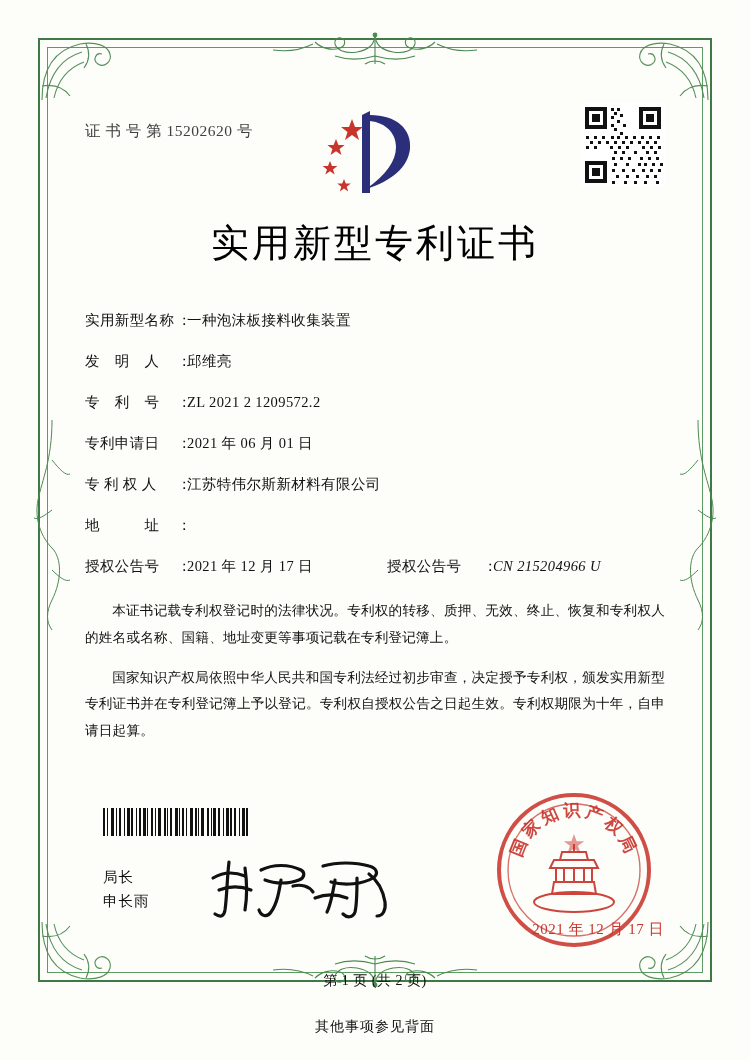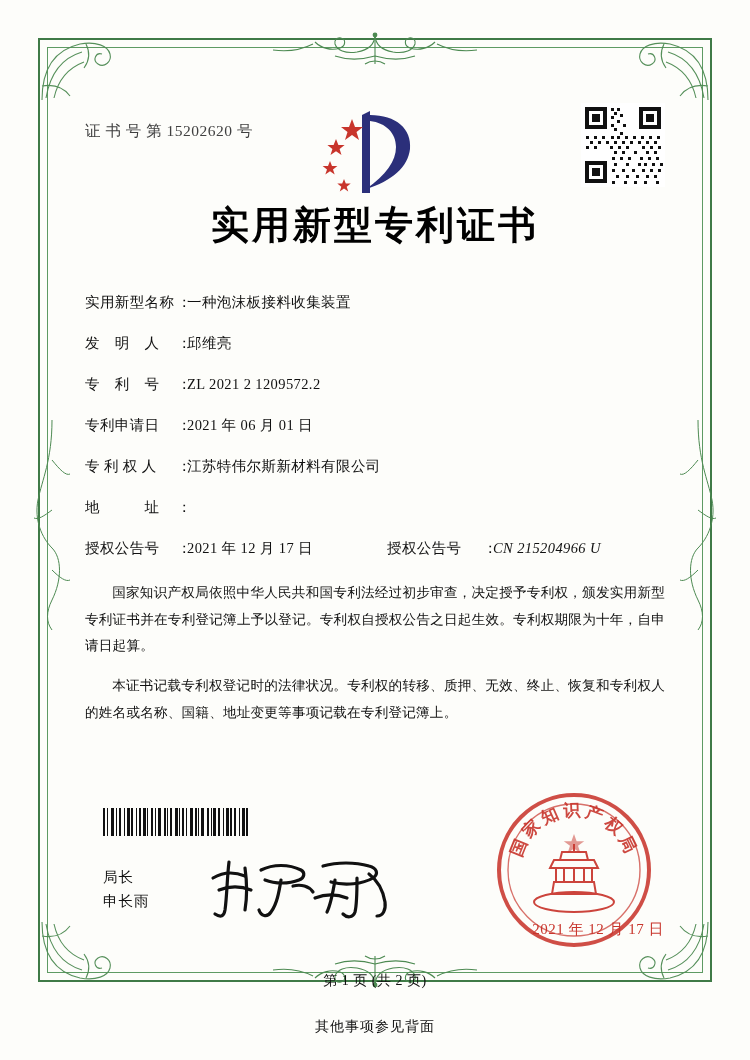--- a/index.html
+++ b/index.html
@@ -105,23 +105,24 @@
   }
   .qr {
     position: absolute;
     right: 0;
     top: 8px;
     width: 84px;
     height: 84px;
   }
 
   .title {
+    margin-top: 18px;
     text-align: center;
     font-size: 38px;
-    font-weight: bold;
+    font-weight: normal;
     letter-spacing: 3px;
     color: #000;
     font-family: "DejaVu Serif", "Liberation Serif", serif;
   }
 
   .fields {
     margin-top: 42px;
   }
   .field {
     display: flex;
@@ -471,22 +472,22 @@
         <span class="f-label">授权公告号</span>
         <span class="f-colon">：</span>
         <span class="f-value">2021 年 12 月 17 日</span>
         <span class="f-label2">授权公告号</span>
         <span class="f-colon">：</span>
         <span class="f-value2">CN 215204966 U</span>
       </div>
 
     </div>
 
+    <p class="para">本证书记载专利权登记时的法律状况。专利权的转移、质押、无效、终止、恢复和专利权人的姓名或名称、国籍、地址变更等事项记载在专利登记簿上。</p>
     <p class="para">国家知识产权局依照中华人民共和国专利法经过初步审查，决定授予专利权，颁发实用新型专利证书并在专利登记簿上予以登记。专利权自授权公告之日起生效。专利权期限为十年，自申请日起算。</p>
-    <p class="para">本证书记载专利权登记时的法律状况。专利权的转移、质押、无效、终止、恢复和专利权人的姓名或名称、国籍、地址变更等事项记载在专利登记簿上。</p>
 
   </div>
 
   <div class="barcode">
     <i style="width:2px"></i>
       <i style="width:2px;background:transparent"></i>
     <i style="width:1px"></i>
       <i style="width:3px;background:transparent"></i>
     <i style="width:3px"></i>
       <i style="width:2px;background:transparent"></i>

